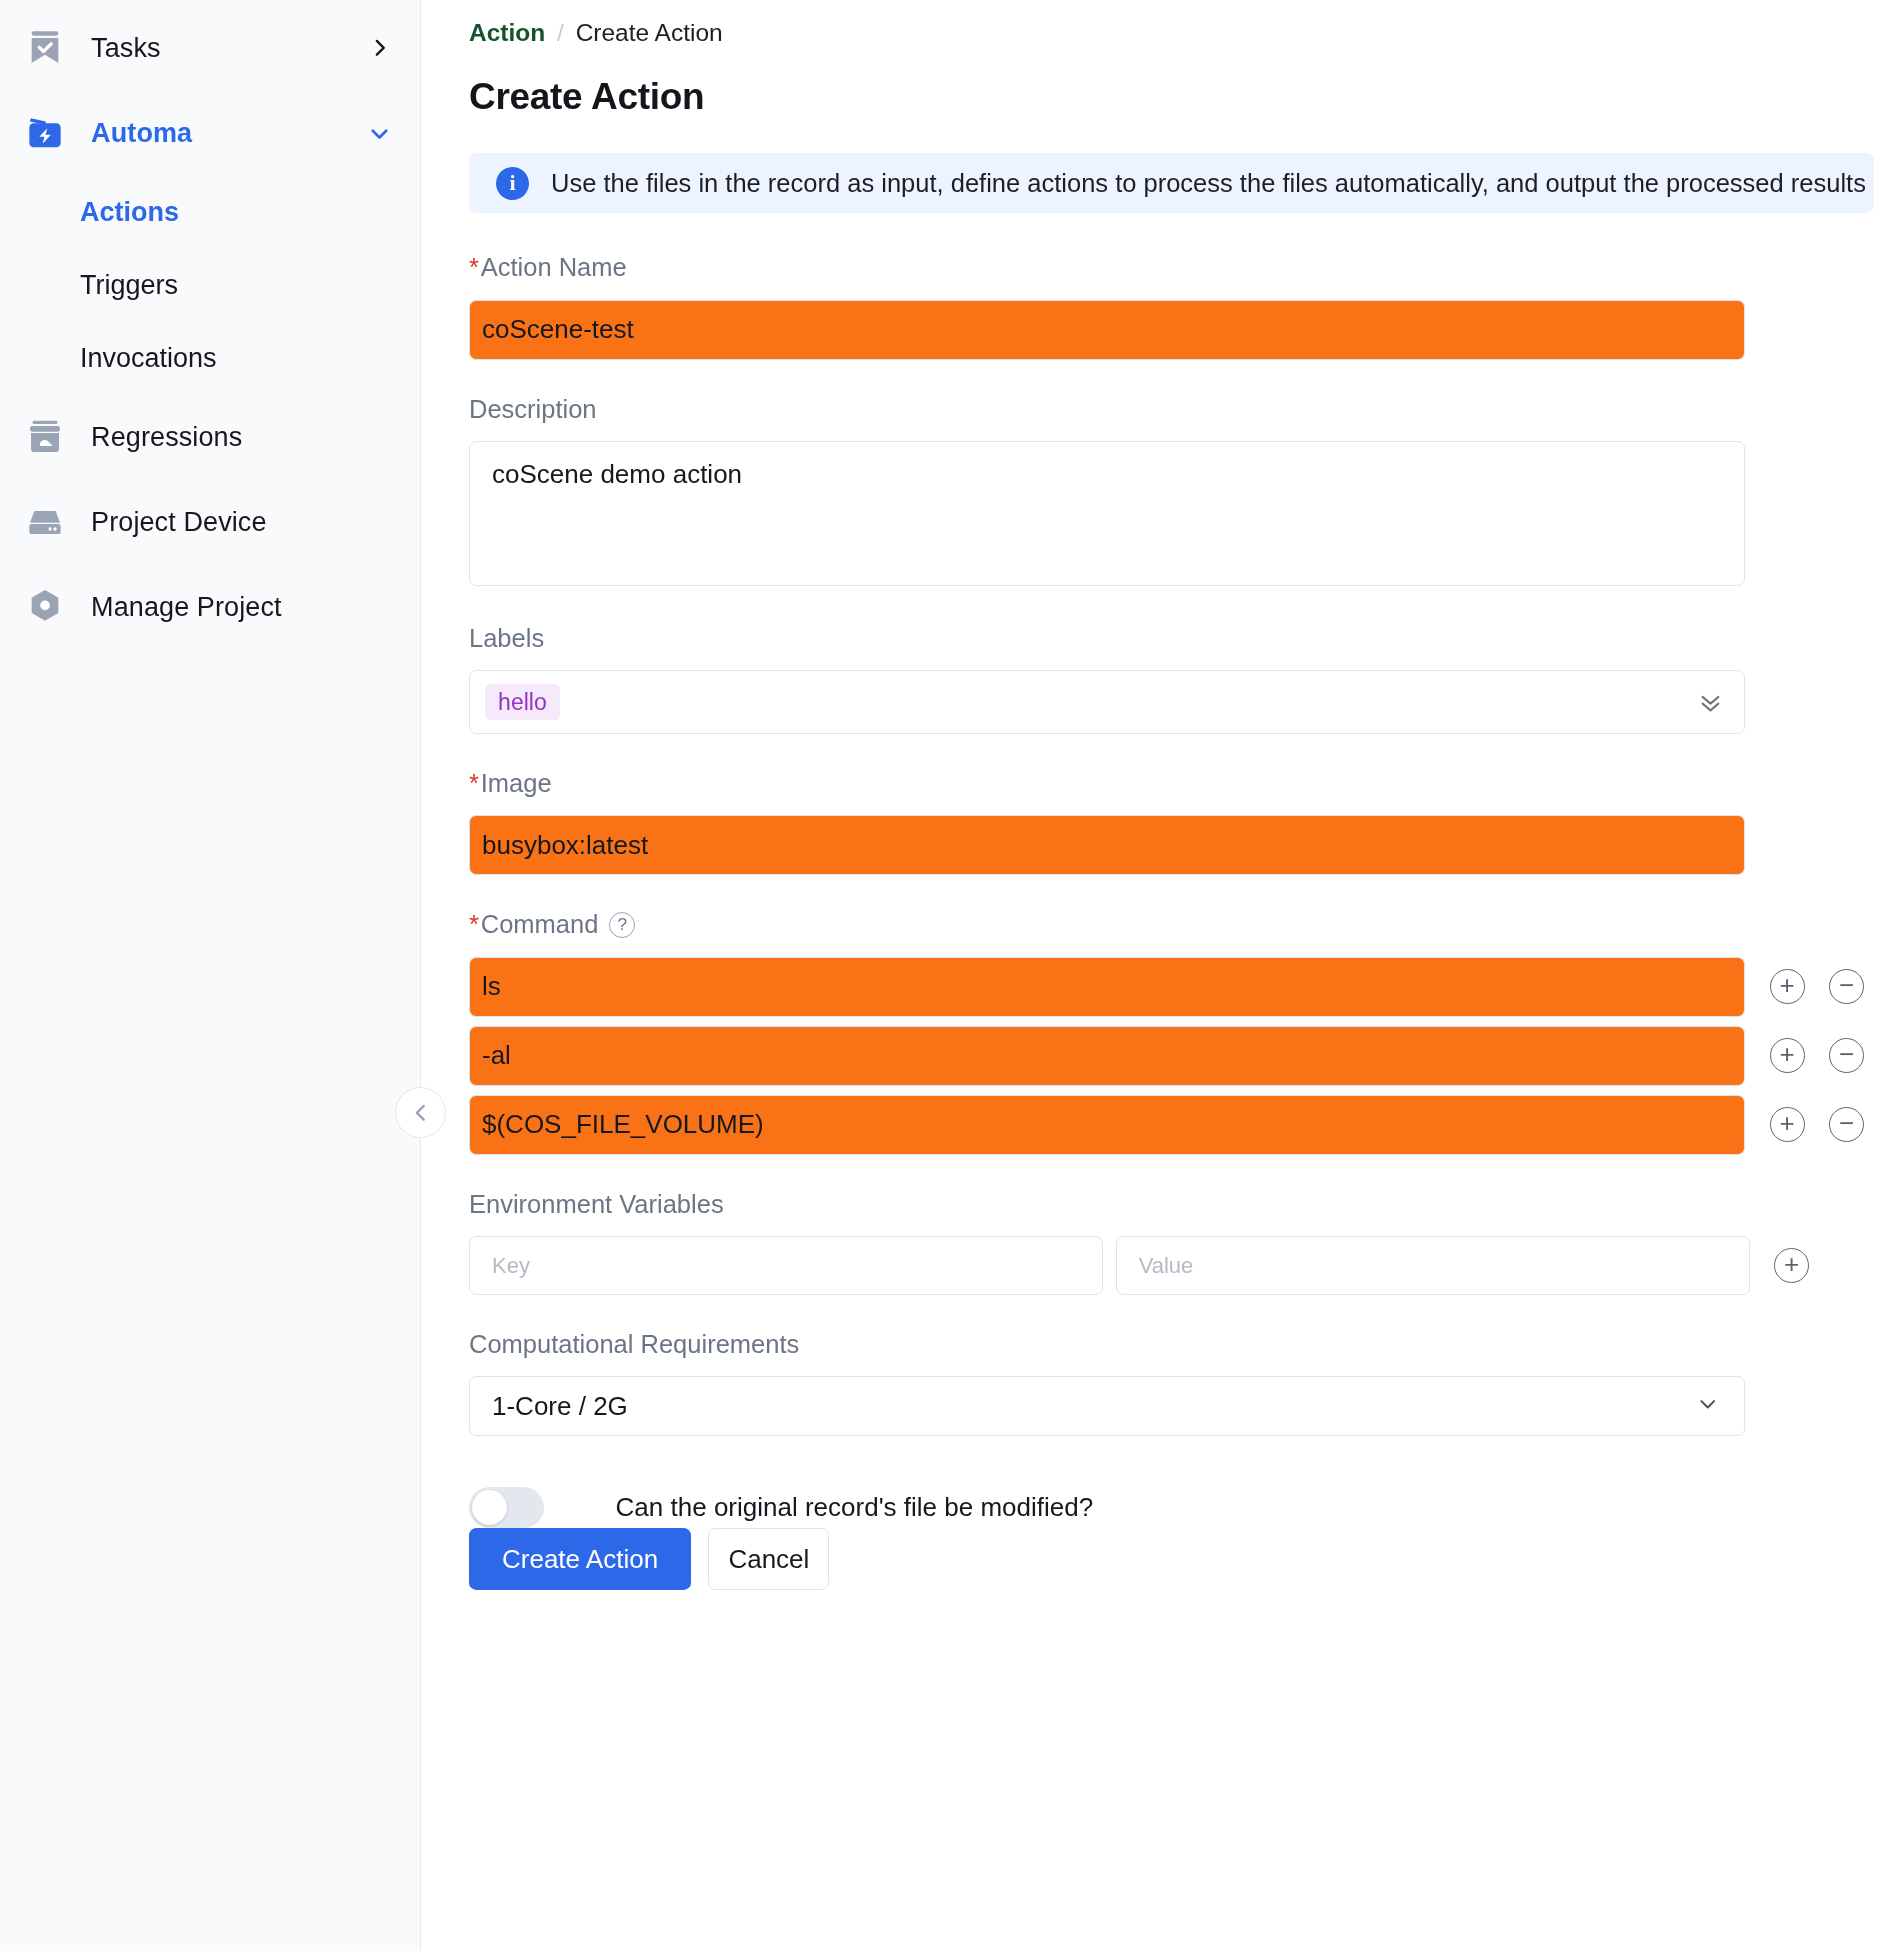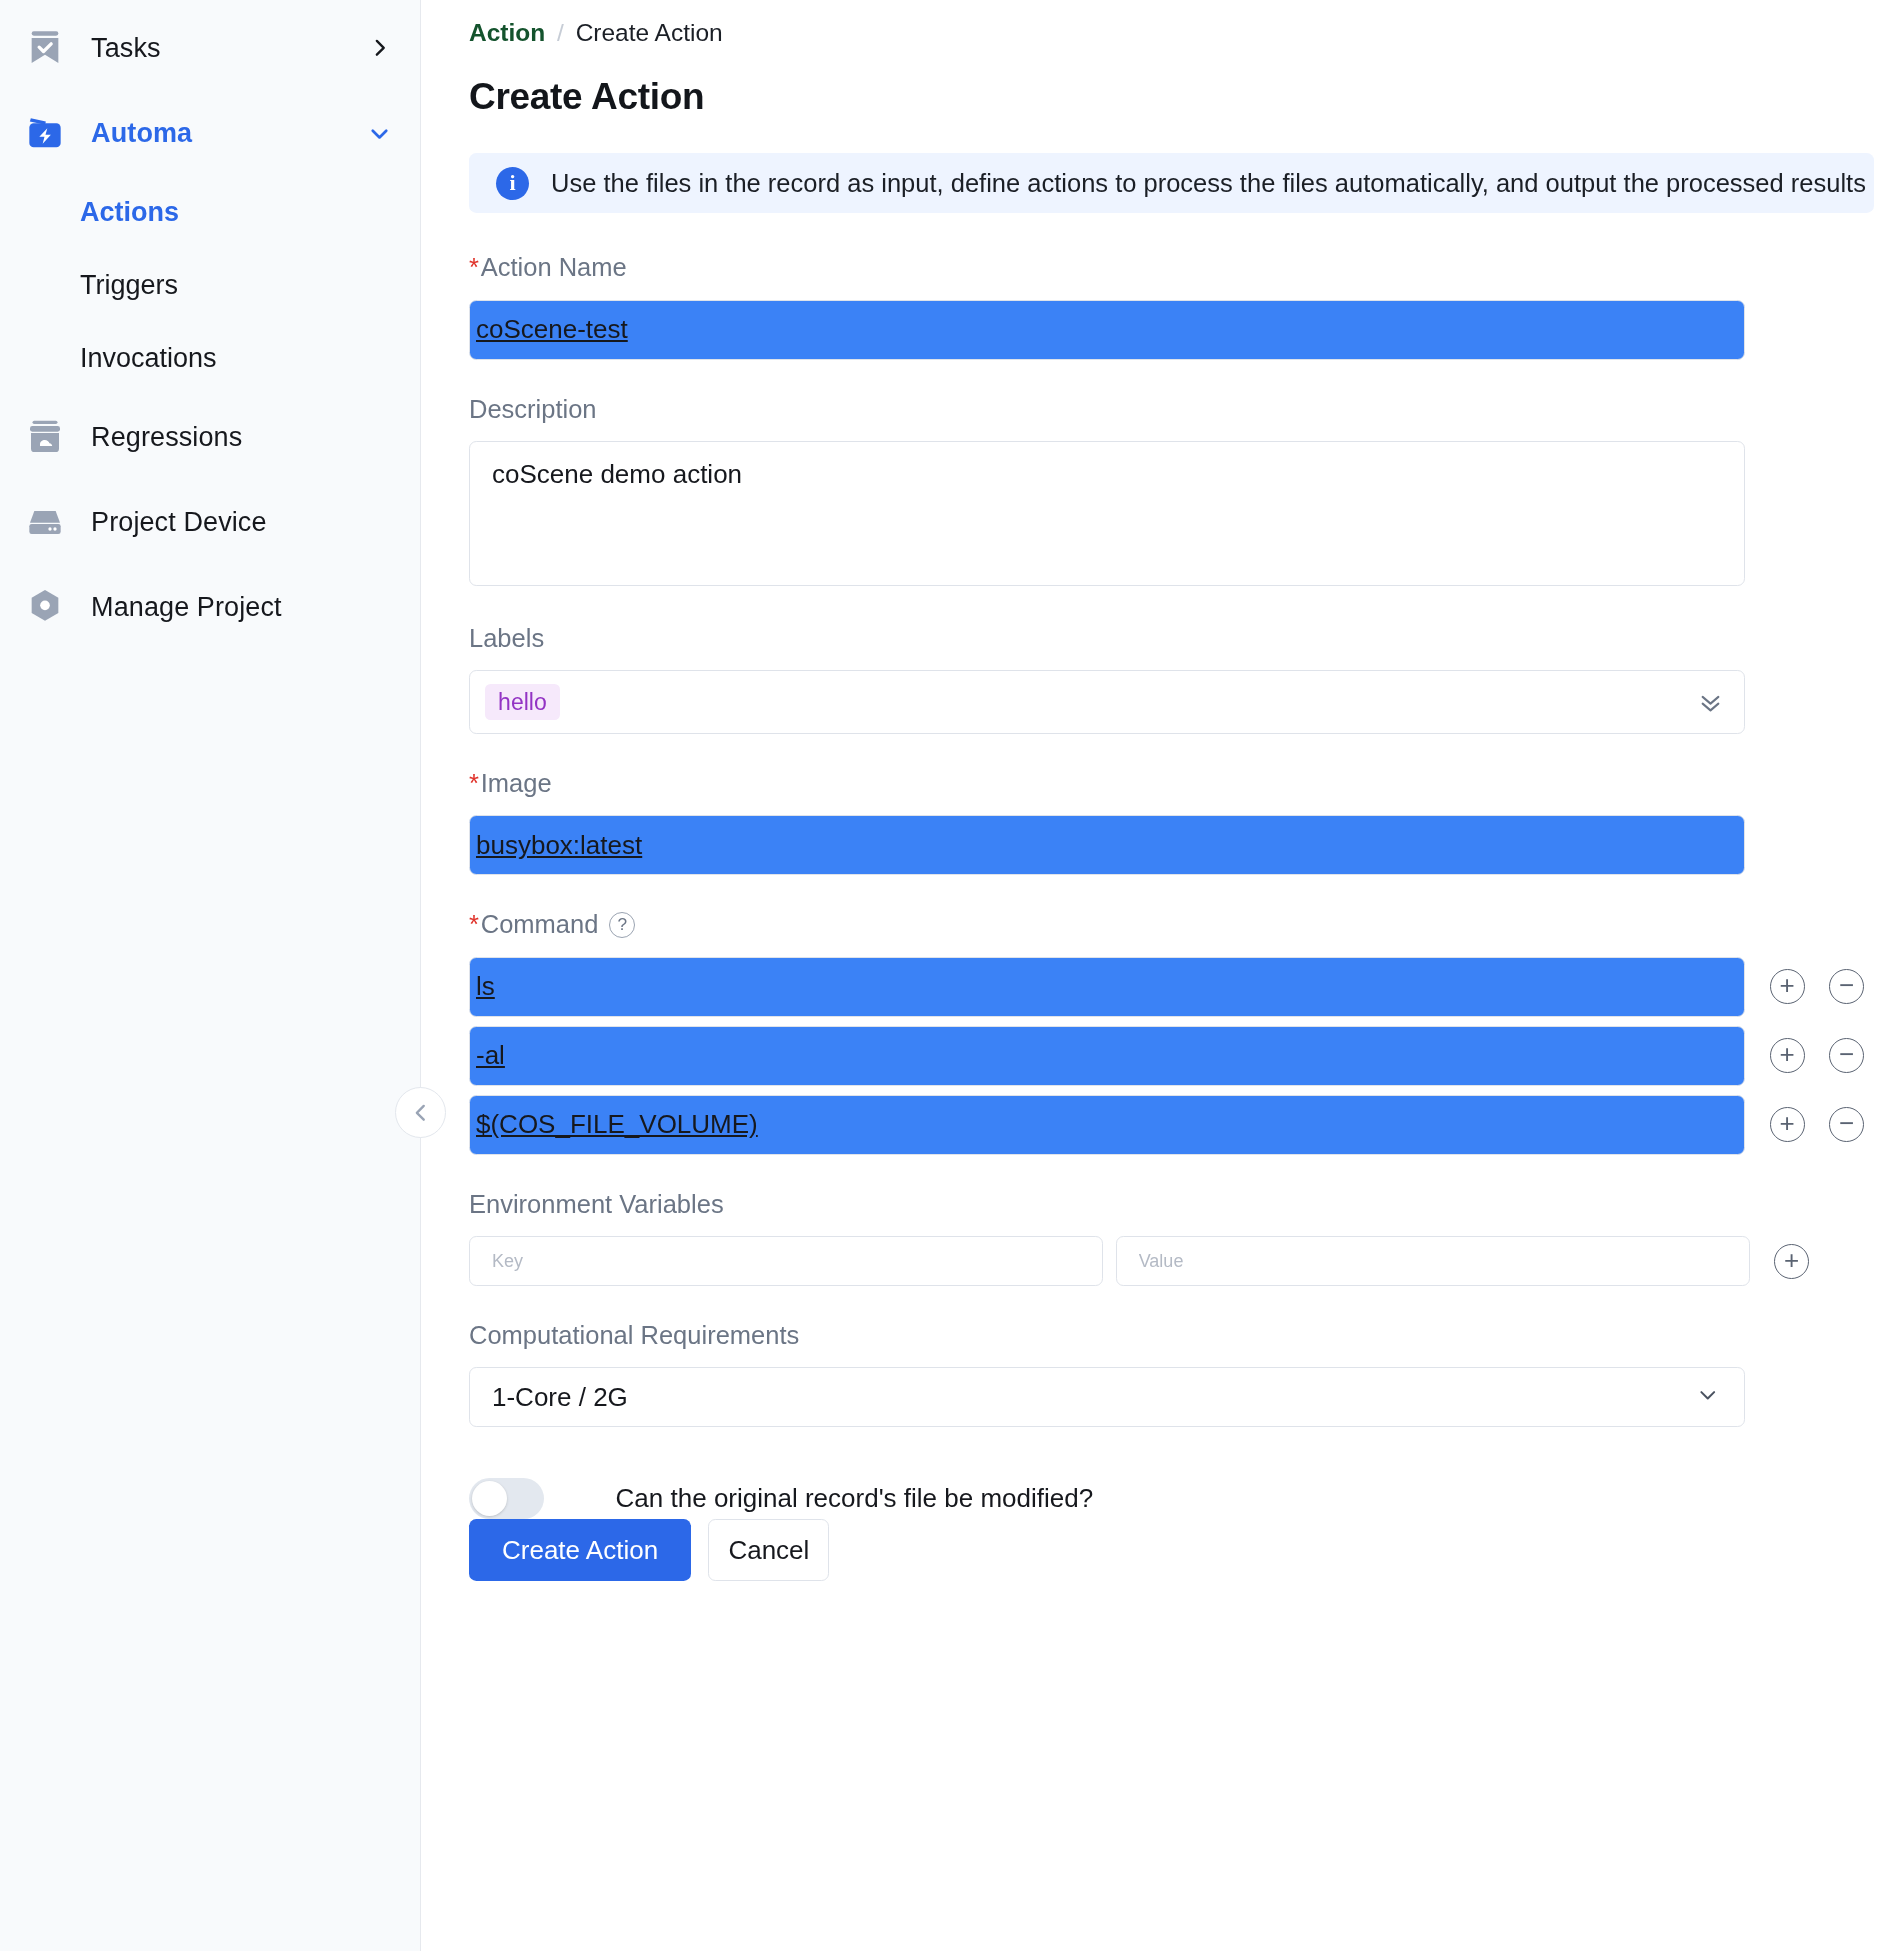--- a/index.html
+++ b/index.html
@@ -176,27 +176,26 @@
     font-family: "Liberation Sans", sans-serif;
   }
 
   .text-input {
     width: 1276px;
     height: 60px;
     border: 1.8px solid #dfe3ea;
     border-radius: 7.3px;
     font-size: 26px;
     color: #16181d;
-    padding: 0 6px;
-    font-family: "Liberation Sans", sans-serif;
-    background: #3b82f6;
+    padding: 0 12px;
+    font-family: "Liberation Sans", sans-serif;
+    background: #f97316;
     outline: none;
     display: flex;
     align-items: center;
-    text-decoration: underline;
   }
   .text-input::placeholder { color: #b4bac5; }
 
   .textarea-input {
     width: 1276px;
     height: 145px;
     border: 1.8px solid #dfe3ea;
     border-radius: 7.3px;
     font-size: 26px;
     color: #16181d;
@@ -256,24 +255,24 @@
     margin-left: 24.5px;
     cursor: pointer;
     background: #fff;
     font-family: "Liberation Sans", sans-serif;
     padding-bottom: 2.7px;
   }
 
   .env-row { display: flex; align-items: center; }
   .env-input {
     width: 634px;
-    height: 50px;
+    height: 59px;
     border: 1.8px solid #dfe3ea;
     border-radius: 7.3px;
-    font-size: 18px;
+    font-size: 22px;
     color: #16181d;
     padding: 0 22px;
     font-family: "Liberation Sans", sans-serif;
     outline: none;
     background: #fff;
   }
   .env-input::placeholder { color: #b4bac5; }
   .env-gap { width: 12.7px; }
 
   .select-box {

